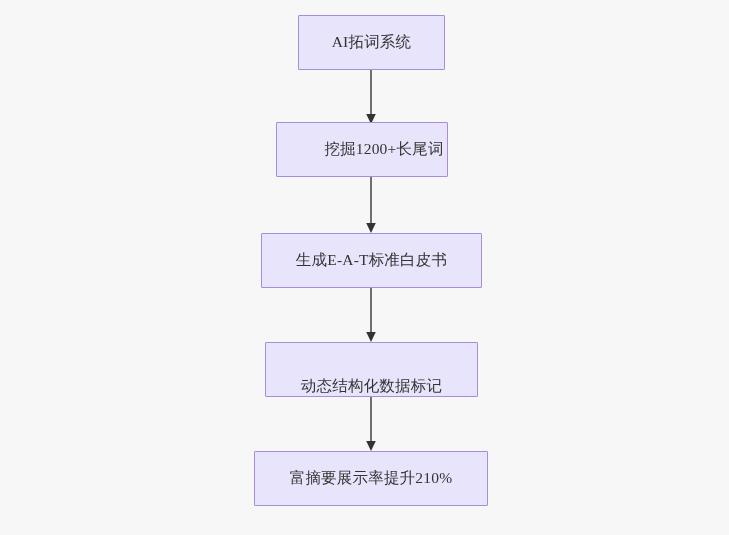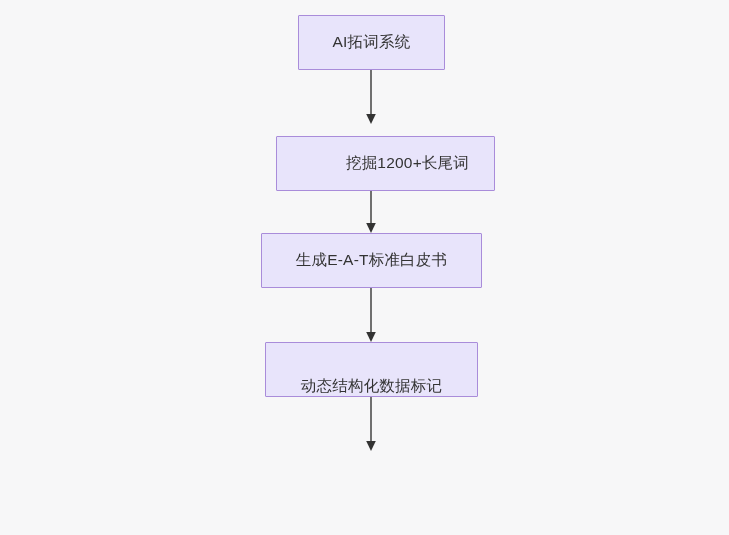--- a/index.html
+++ b/index.html
@@ -10,20 +10,21 @@
     width: 729px;
     height: 535px;
     background: #f7f7f8;
     font-family: "Liberation Sans", "DejaVu Sans", sans-serif;
     overflow: hidden;
   }
   #flowchart {
     position: relative;
     width: 729px;
     height: 535px;
+    font-family: Liberation Serif, serif;
   }
   .node {
     position: absolute;
     box-sizing: border-box;
     background: #e8e4fb;
     border: 1.6px solid #a98cda;
     border-radius: 1px;
     display: flex;
     align-items: center;
     justify-content: center;
@@ -74,26 +75,29 @@
     <svg width="32" height="60" viewBox="0 0 32 60" aria-hidden="true">
       <line x1="16" y1="0" x2="16" y2="49" stroke="#707070" stroke-width="2"></line>
       <polygon points="16,56 11.2,46 20.8,46" fill="#333333"></polygon>
     </svg>
   </div>
 
   <div class="node" style="left:298px; top:15px; width:147px; height:55px;">
     <span class="node-label">AI拓词系统</span>
   </div>
 
-  <div class="node" style="left:276px; top:136px; width:219px; height:55px;padding-left:44px;">
+  <div class="node" style="left:276px; top:122px; width:172px; height:55px;padding-left:44px;">
     <span class="node-label">挖掘1200+长尾词</span>
   </div>
 
   <div class="node" style="left:261px; top:233px; width:221px; height:55px;">
     <span class="node-label">生成E-A-T标准白皮书</span>
   </div>
 
   <div class="node" style="left:265px; top:342px; width:213px; height:55px;align-items:flex-end;">
     <span class="node-label">动态结构化数据标记</span>
   </div>
 
+  <div class="node" style="left:254px; top:451px; width:234px; height:55px;">
+    <span class="node-label">富摘要展示率提升210%</span>
+  </div>
 
 </div>
 
 </body></html>

